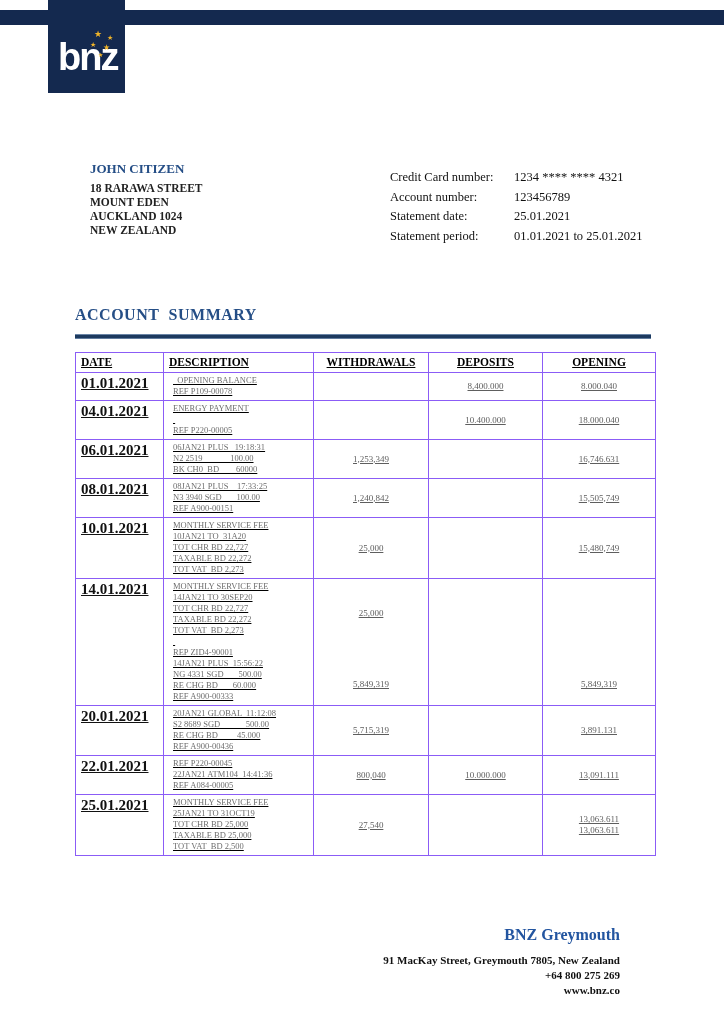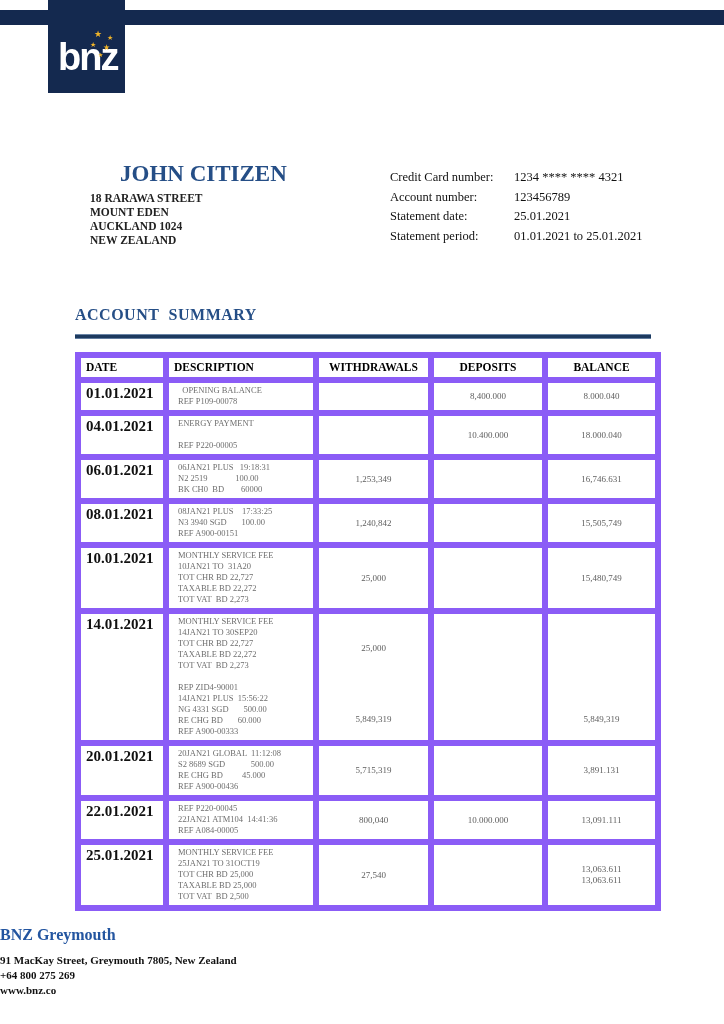--- a/index.html
+++ b/index.html
@@ -16,52 +16,52 @@
     font-size:38px; letter-spacing:-2px;text-align:center;
   }
   .star { position:absolute; color:#f0b429; line-height:1; }
   .s1 { left:46px; top:30px; font-size:9px; }
   .s2 { left:59px; top:35px; font-size:7px; }
   .s3 { left:42px; top:42px; font-size:7px; }
   .s4 { left:55px; top:44px; font-size:8px; }
   .s5 { left:50px; top:52px; font-size:6px; }
   
   .customer { position:absolute; left:90px; top:161px; }
-  .customer-name { color:#254e86; font-weight:bold; font-size:23px; margin-bottom:4px;margin-left:30px; }
+  .customer-name { color:#254e86; font-weight:bold; font-size:13px; margin-bottom:4px; }
   .addr-line { font-size:11.5px; font-weight:bold; color:#222; line-height:14px; }
   
   .stmt-info { position:absolute; left:390px; top:168px; }
   .info-row { display:flex; font-size:12.5px; line-height:19.5px; color:#111; }
   .info-label { width:124px; }
   .info-value { white-space:nowrap; }
   
   .page-title {
     position:absolute; left:75px; top:306px; color:#254e86; font-weight:bold;
     font-size:16px; letter-spacing:0.5px; word-spacing:5px;
   }
   .title-rule {
     position:absolute; left:75px; top:334px; width:576px; height:5px;
     background:linear-gradient(#8fa9c9, #1d3a5f 30%, #1d3a5f 75%, #8fa9c9);
   }
   .table-wrap { position:absolute; left:75px; top:352px; }
   table.stmt { border-collapse:collapse; table-layout:fixed; width:580px; }
-  .stmt th, .stmt td { border:6px solid #8b5cf6; }
+  .stmt th, .stmt td { border:1px solid #8b5cf6;text-decoration:underline; }
   .stmt th { font-size:11.5px; color:#000; padding:3px 5px 4px 5px; text-align:center; }
   .stmt th.l { text-align:left; }
   td.date { font-size:15px; font-weight:bold; color:#111; vertical-align:top; padding:2px 12px 0 5px; }
   td.desc { vertical-align:top; padding:2px 0 3px 9px; }
   .desc-line { font-size:8.5px; line-height:11px; color:#6e6e6e; white-space:pre; }
   td.num { text-align:center; font-size:9px; color:#5e5e5e; vertical-align:middle; padding:6px; }
   .num-line { line-height:11px; }
   tr.split td.num { vertical-align:top; }
   tr.split .idx0 { margin-top:23px; }
   tr.split .idx1 { margin-top:60px; }
   .spacer { visibility:hidden; }
   
-  .footer { position:absolute; left:0; top:926px; width:620px; text-align:left; }
+  .footer { position:absolute; left:0; top:926px; width:620px; text-align:right; }
   .footer-title { font-size:16px; font-weight:bold; color:#2355a0; margin-bottom:9px; }
   .footer-line { font-size:11px; font-weight:bold; color:#111; line-height:15px; }
 </style>
 </head>
 <body>
 
 <div class="topbar"></div>
 <div class="logo-box">
   <span class="logo-text">bnz</span>
   <span class="star s1">★</span>
@@ -109,21 +109,21 @@
         <col style="width:115px">
         <col style="width:114px">
         <col style="width:113px">
     </colgroup>
     <thead>
       <tr>
         <th class="l">DATE</th>
         <th class="l">DESCRIPTION</th>
         <th>WITHDRAWALS</th>
         <th>DEPOSITS</th>
-        <th>BALANCE</th>
+        <th>OPENING</th>
       </tr>
     </thead>
     <tbody>
         <tr>
           <td class="date">01.01.2021</td>
           <td class="desc">
             <div class="desc-line">  OPENING BALANCE</div>
             <div class="desc-line">REF P109-00078</div>
           </td>
           <td class="num"></td>

